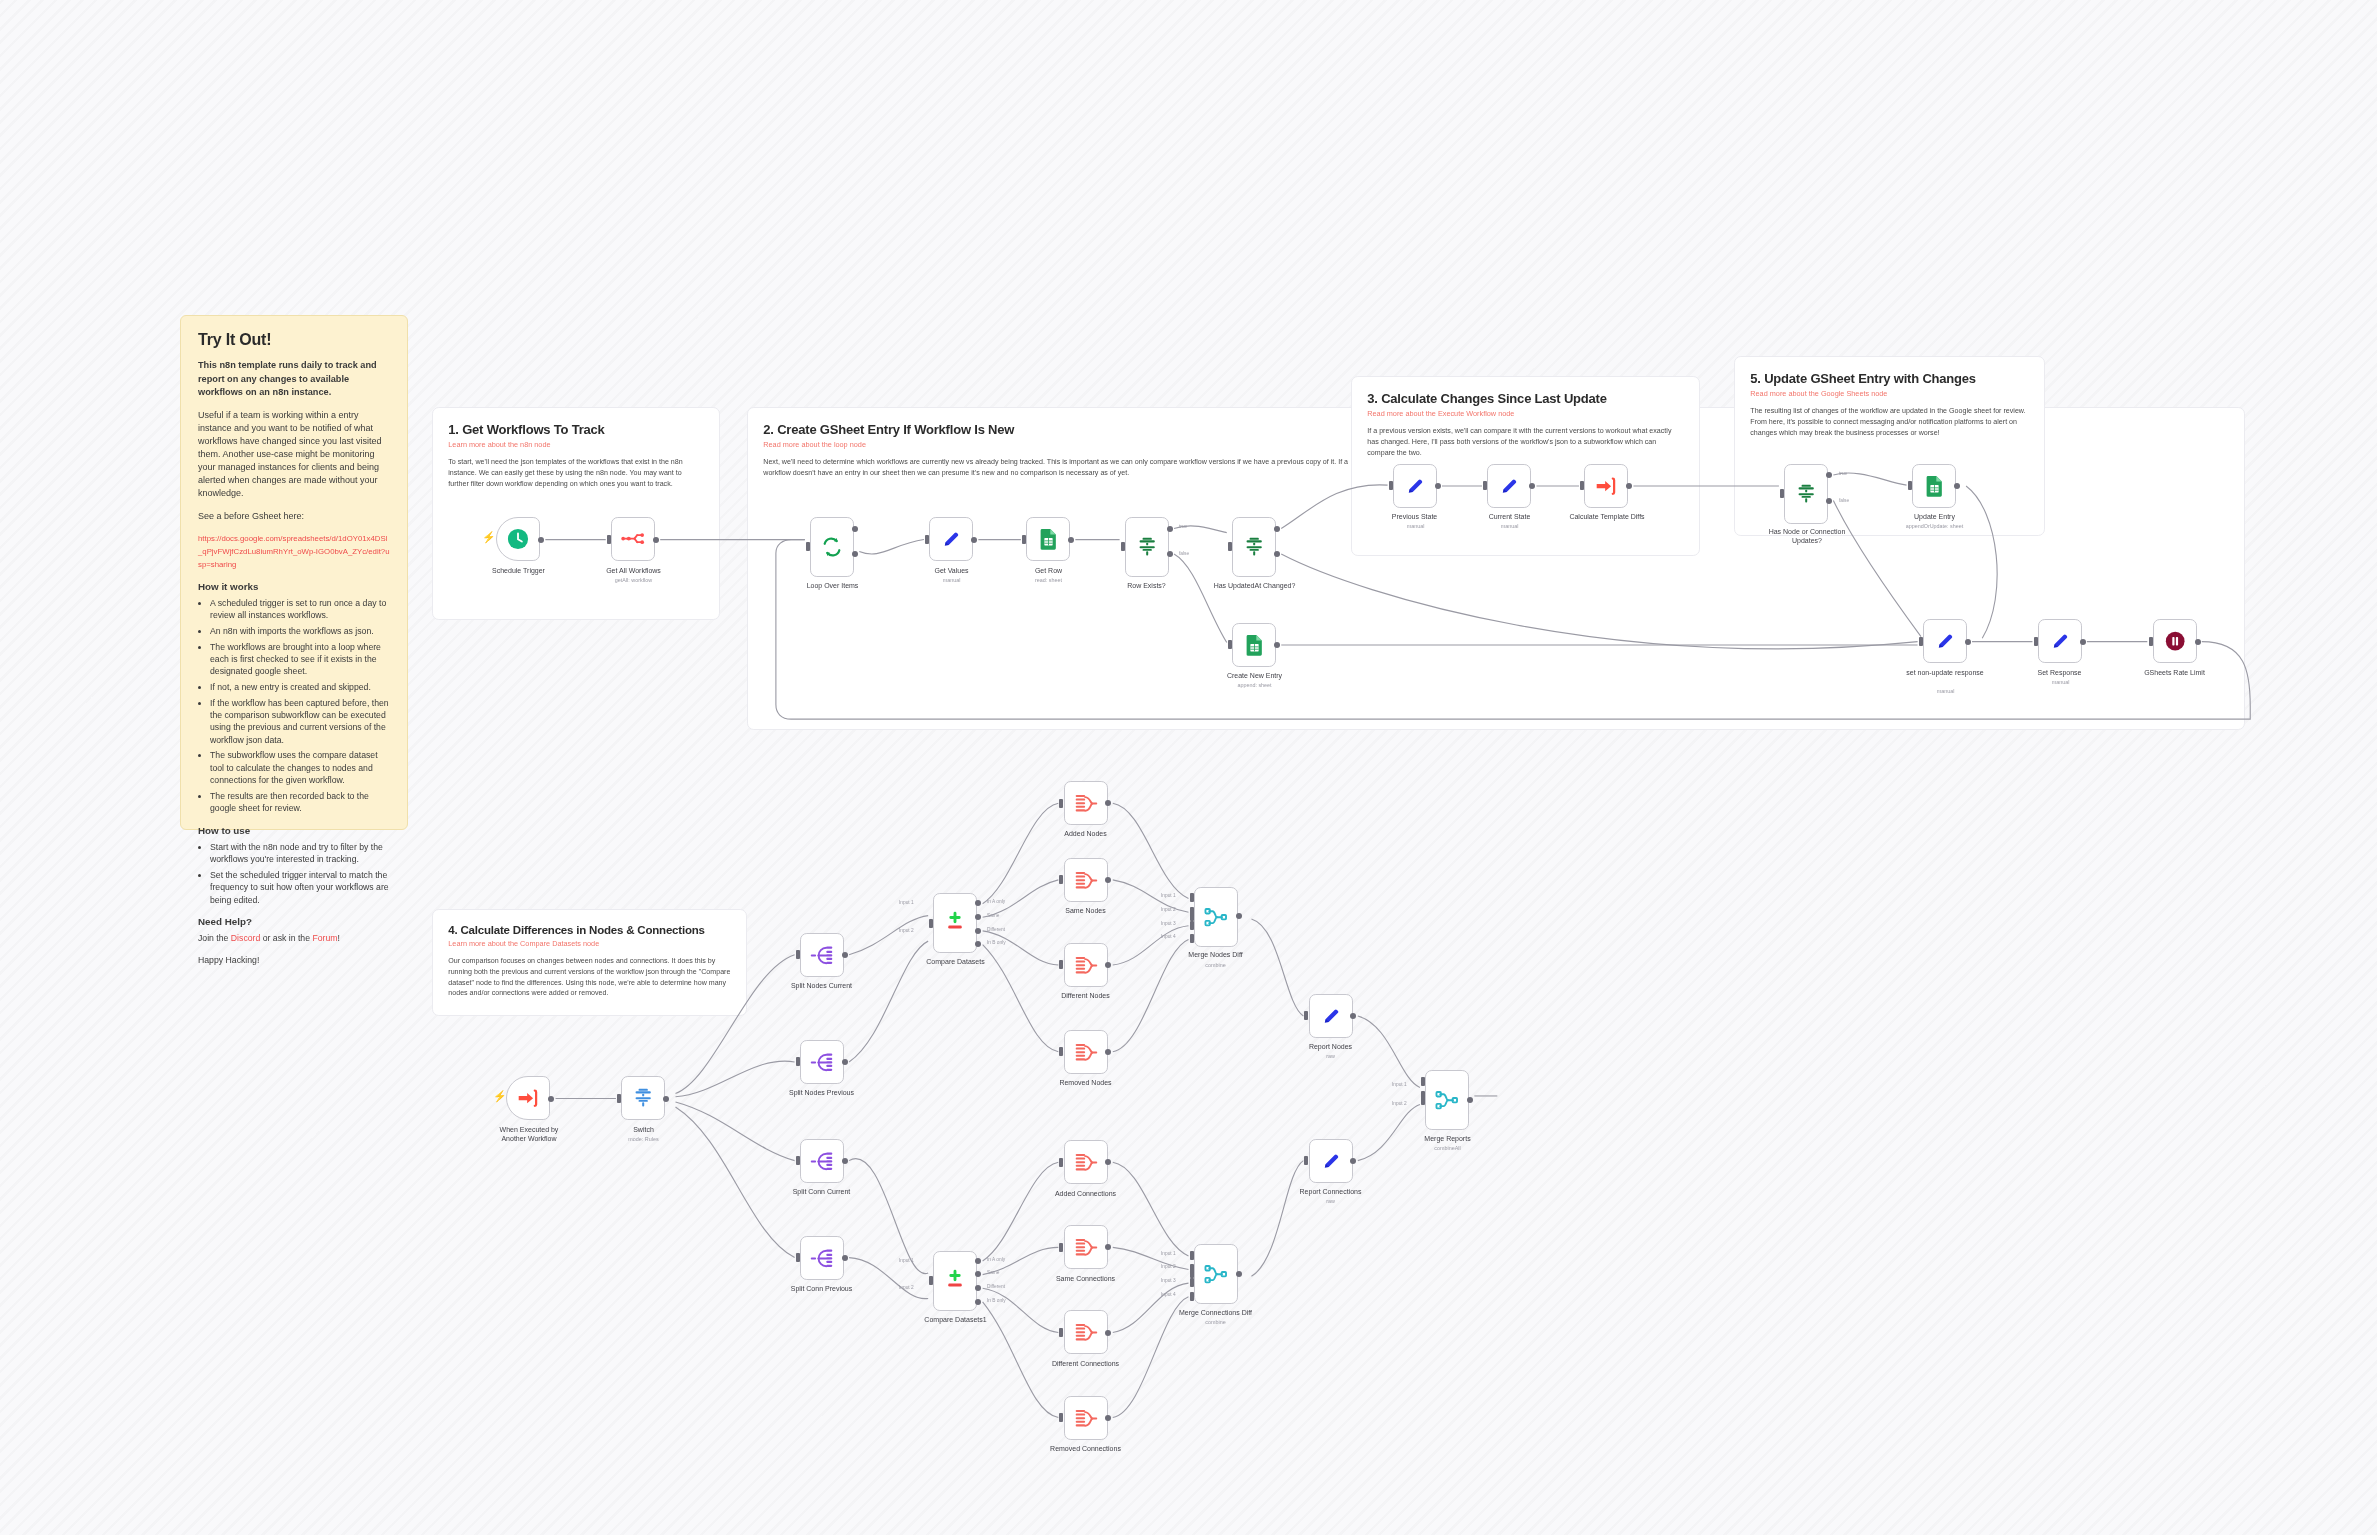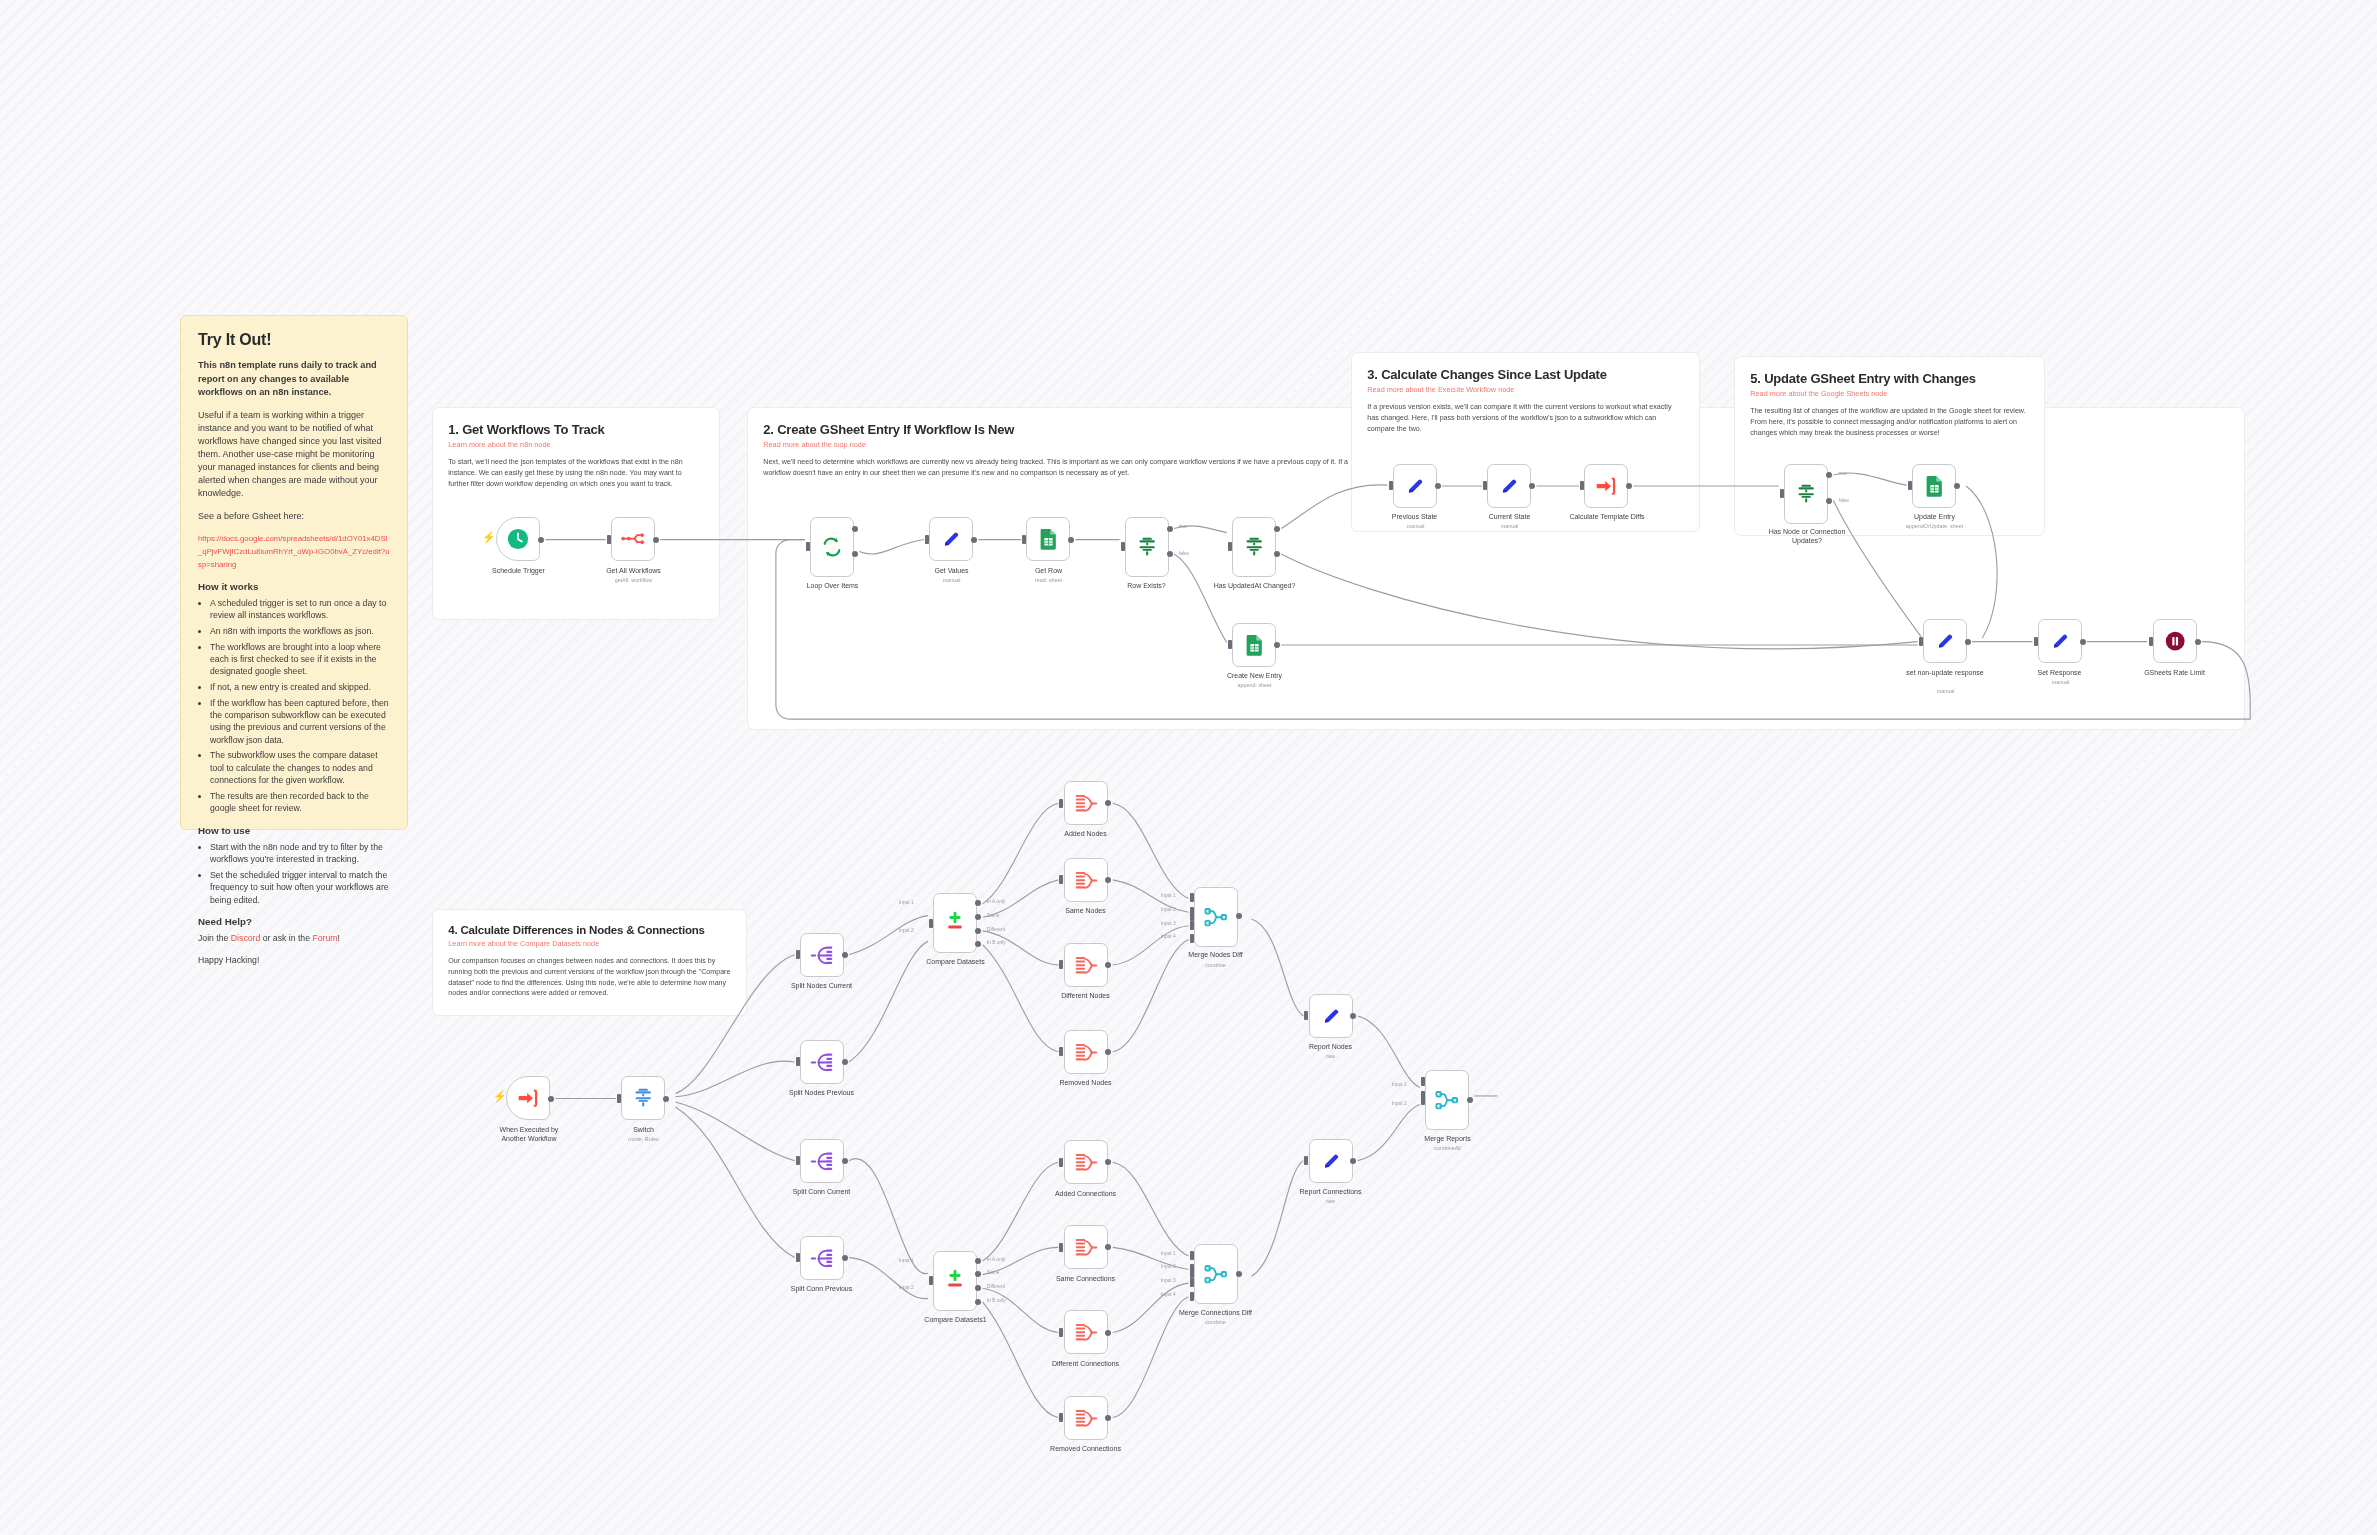--- a/index.html
+++ b/index.html
@@ -161,21 +161,21 @@
   <path d="M1471,1080 C1505,1090 1510,1180 1532,1194"></path>
   <path d="M1471,1500 C1505,1480 1510,1378 1532,1364"></path>
   <path d="M1596,1194 C1635,1205 1645,1268 1669,1278"></path>
   <path d="M1596,1364 C1635,1355 1645,1306 1669,1298"></path>
   <path d="M1733,1288 L1760,1288"></path>
 </svg>
 
 <div class="sticky" style="left:180px;top:315px;width:228px;height:515px;">
   <h1>Try It Out!</h1>
   <p class="lead">This n8n template runs daily to track and report on any changes to available workflows on an n8n instance.</p>
-  <p>Useful if a team is working within a trigger instance and you want to be notified of what workflows have changed since you last visited them. Another use-case might be monitoring your managed instances for clients and being alerted when changes are made without your knowledge.</p>
+  <p>Useful if a team is working within a entry instance and you want to be notified of what workflows have changed since you last visited them. Another use-case might be monitoring your managed instances for clients and being alerted when changes are made without your knowledge.</p>
   <p>See a before Gsheet here:</p>
   <p><a class="link" style="font-size:7.8px;">https://docs.google.com/spreadsheets/d/1dOY01x4DSl_qPjvFWjfCzdLu8iumRhYrt_oWp-IGO0bvA_ZYc/edit?usp=sharing</a></p>
   <h3>How it works</h3>
   <ul>
     <li>A scheduled trigger is set to run once a day to review all instances workflows.</li>
     <li>An n8n with imports the workflows as json.</li>
     <li>The workflows are brought into a loop where each is first checked to see if it exists in the designated google sheet.</li>
     <li>If not, a new entry is created and skipped.</li>
     <li>If the workflow has been captured before, then the comparison subworkflow can be executed using the previous and current versions of the workflow json data.</li>
     <li>The subworkflow uses the compare dataset tool to calculate the changes to nodes and connections for the given workflow.</li>
@@ -198,21 +198,21 @@
   <div class="plink">Learn more about the n8n node</div>
   <div class="pbody">To start, we'll need the json templates of the workflows that exist in the n8n instance. We can easily get these by using the n8n node. You may want to further filter down workflow depending on which ones you want to track.</div>
 </div>
 
 <div class="panel" style="left:747px;top:407px;width:1498px;height:323px;">
   <div class="ptitle">2. Create GSheet Entry If Workflow Is New</div>
   <div class="plink">Read more about the loop node</div>
   <div class="pbody" style="max-width:587px;">Next, we'll need to determine which workflows are currently new vs already being tracked. This is important as we can only compare workflow versions if we have a previous copy of it. If a workflow doesn't have an entry in our sheet then we can presume it's new and no comparison is necessary as of yet.</div>
 </div>
 
-<div class="panel" style="left:1351px;top:352px;width:349px;height:180px;">
+<div class="panel" style="left:1351px;top:376px;width:349px;height:180px;">
   <div class="ptitle">3. Calculate Changes Since Last Update</div>
   <div class="plink">Read more about the Execute Workflow node</div>
   <div class="pbody">If a previous version exists, we'll can compare it with the current versions to workout what exactly has changed. Here, I'll pass both versions of the workflow's json to a subworkflow which can compare the two.</div>
 </div>
 
 <div class="panel" style="left:1734px;top:356px;width:311px;height:180px;">
   <div class="ptitle">5. Update GSheet Entry with Changes</div>
   <div class="plink">Read more about the Google Sheets node</div>
   <div class="pbody">The resulting list of changes of the workflow are updated in the Google sheet for review. From here, it's possible to connect messaging and/or notification platforms to alert on changes which may break the business processes or worse!</div>
 </div>

